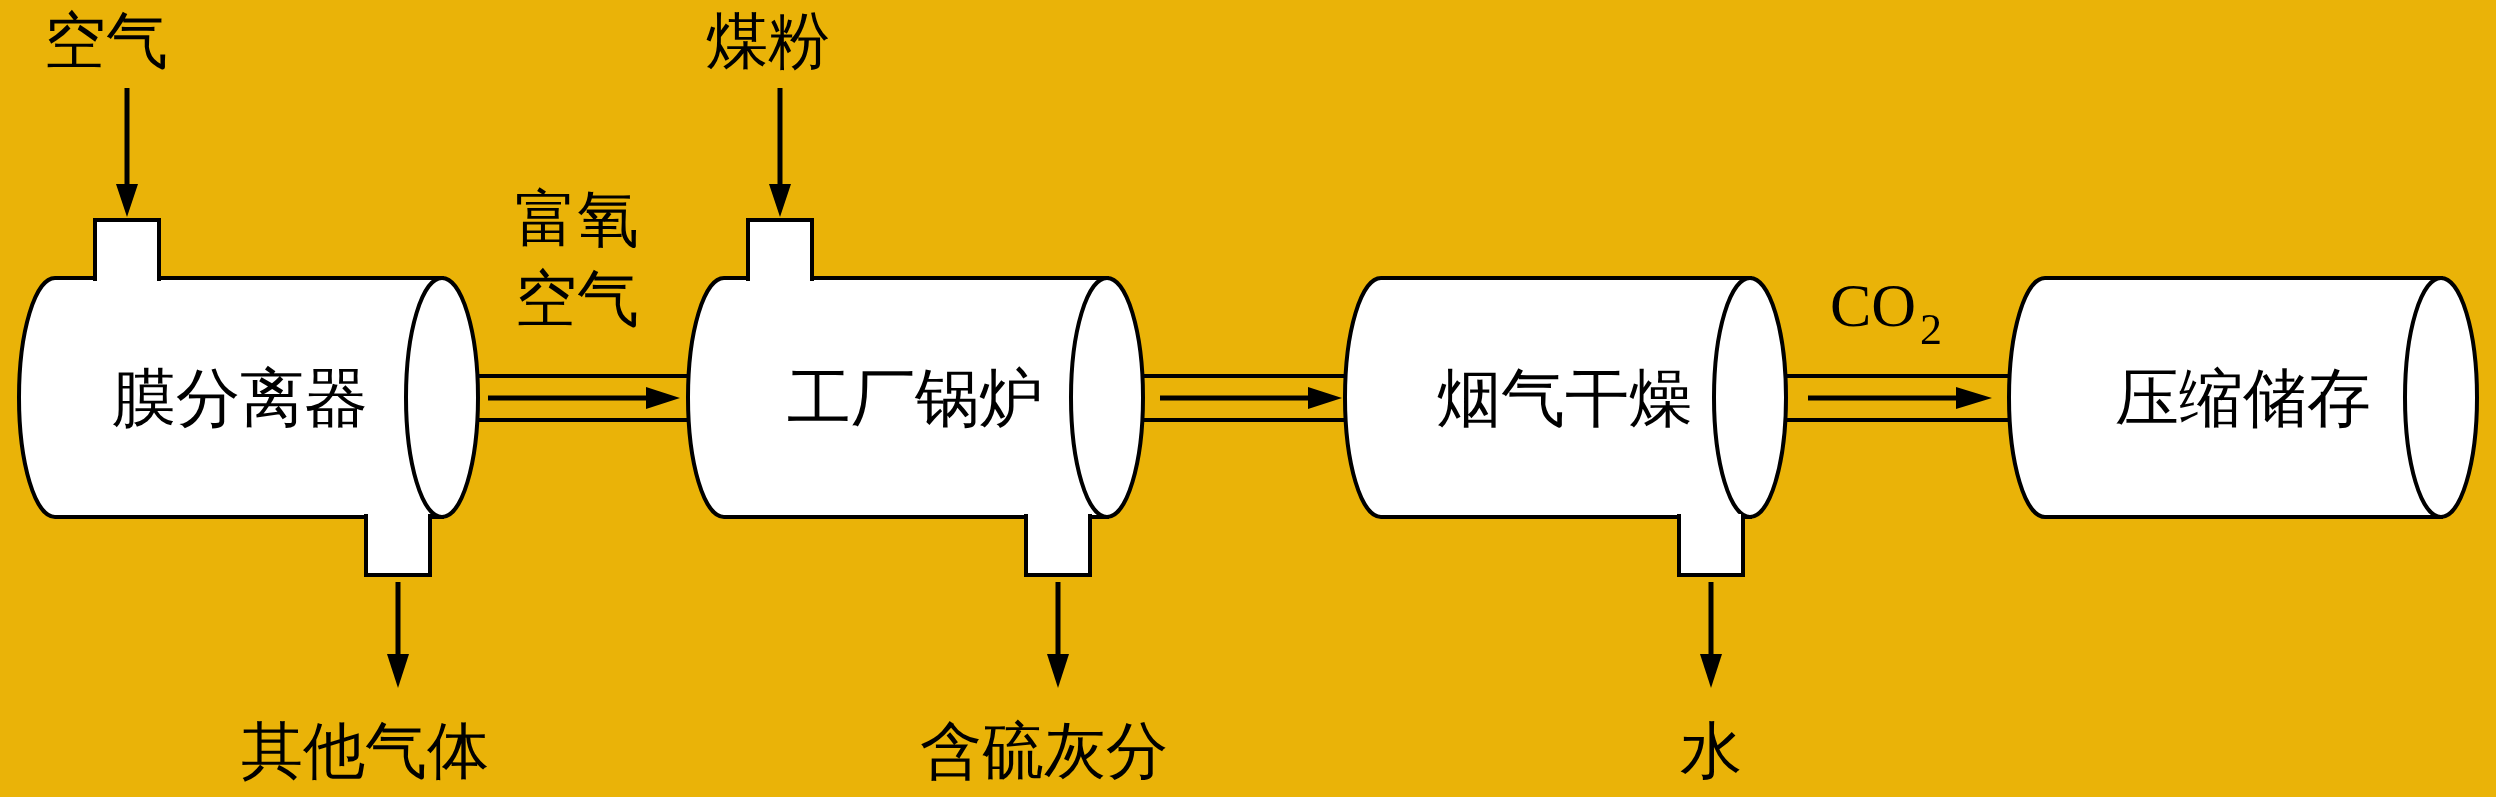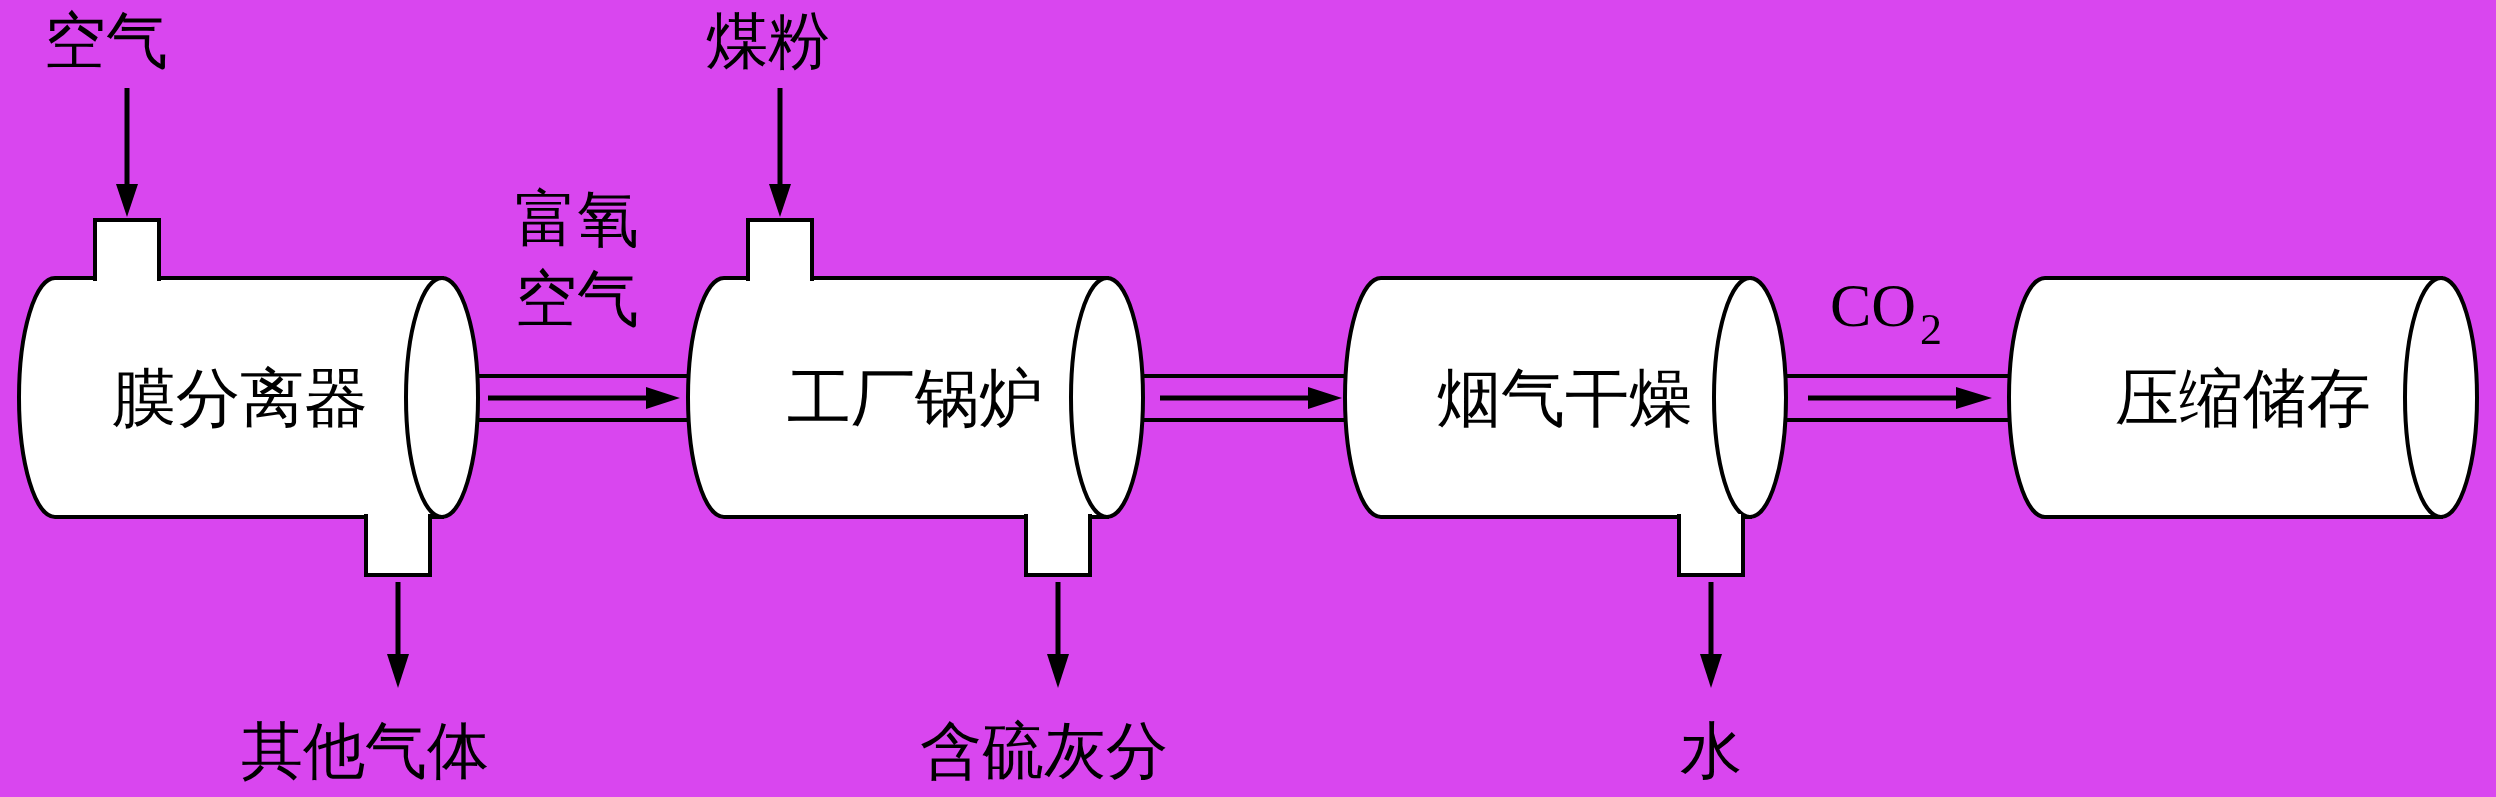--- a/index.html
+++ b/index.html
@@ -4,21 +4,21 @@
 <style>
   html, body {
     margin: 0;
     padding: 0;
     background: #ffffff;
   }
   .canvas {
     position: relative;
     width: 2496px;
     height: 797px;
-    background: #d946ef;
+    background: #eab308;
     overflow: hidden;
   }
   svg { display: block; }
   svg text {
     font-family: "Liberation Serif", "DejaVu Serif", serif;
     fill: #000000;
   }
   .io-label    { font-size: 62px; }
   .stage-label { font-size: 64px; }
   .stream-label{ font-size: 62px; }

